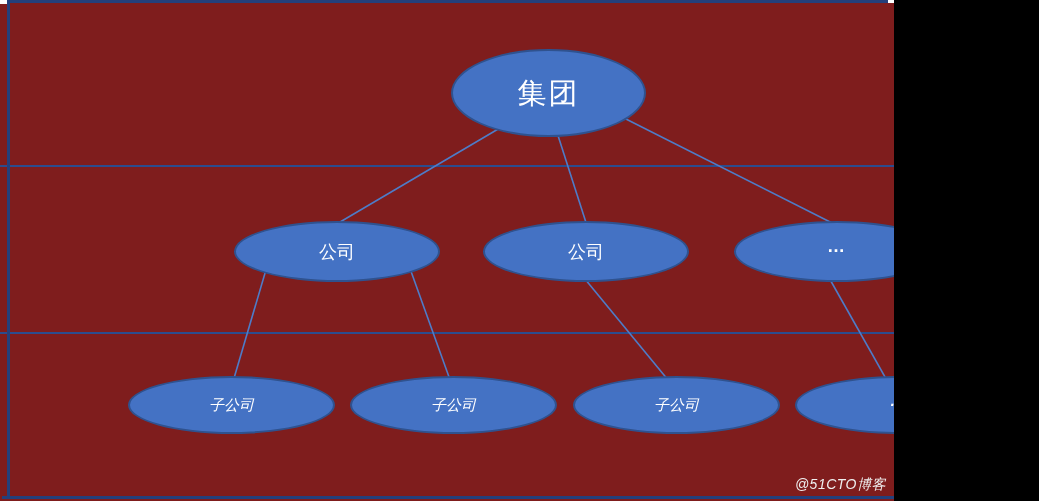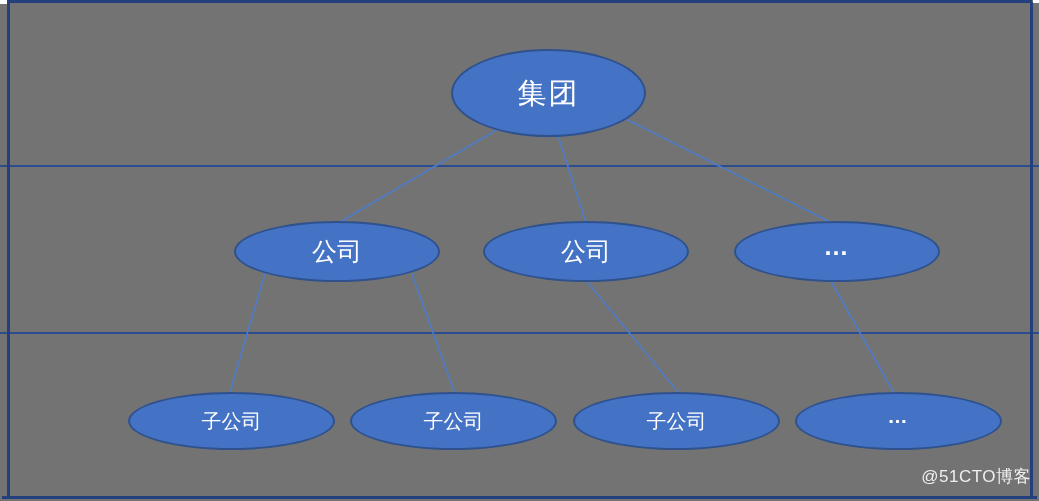--- a/index.html
+++ b/index.html
@@ -3,23 +3,23 @@
 <meta charset="utf-8">
 <style>
   html, body {
     margin: 0;
     padding: 0;
     background: #000000;
     font-family: "Liberation Sans", sans-serif;
   }
   .stage {
     position: relative;
-    width: 1039px;
+    width: 894px;
     height: 501px;
-    background: #737373;
+    background: #7f1d1d;
     overflow: hidden;
   }
   svg.lines {
     position: absolute;
     left: 0; top: 0;
     width: 1039px;
     height: 501px;
   }
   .node {
     position: absolute;
@@ -35,37 +35,38 @@
     text-align: center;
     user-select: none;
   }
   .node.root {
     left: 451px; top: 49px;
     width: 195px; height: 88px;
     font-size: 29px;
     line-height: 35px;
     letter-spacing: 2px;
   }
-  .node.mid  { top: 221px; width: 206px; height: 61px; font-size: 25px; }
-  .node.bot  { top: 392px; width: 207px; height: 58px; font-size: 20px; }
+  .node.mid  { top: 221px; width: 206px; height: 61px; font-size: 18px; }
+  .node.bot  { top: 376px; width: 207px; height: 58px; font-size: 15px; font-style: italic; }
   .node.c1 { left: 234px; }
   .node.c2 { left: 483px; }
   .node.c3 { left: 734px; }
   .node.s1 { left: 128px; }
   .node.s2 { left: 350px; }
   .node.s3 { left: 573px; }
   .node.s4 { left: 795px; }
   .node.ellipsis span { transform: translateY(-5px); font-weight: bold; letter-spacing: 2px; }
   .watermark {
     position: absolute;
     right: 8px;
-    bottom: 13px;
+    bottom: 7px;
     color: #EFEFEF;
-    font-size: 17px;
+    font-size: 14px;
     letter-spacing: 0.5px;
+    font-style: italic;
   }
   .corner-artifact {
     position: absolute;
     background: #FFFFFF;
   }
   .corner-artifact.tl { left: 0; top: 0; width: 7px; height: 4px; }
   .corner-artifact.tr { right: 0; top: 0; width: 6px; height: 3px; }
 </style>
 </head>
 <body>

